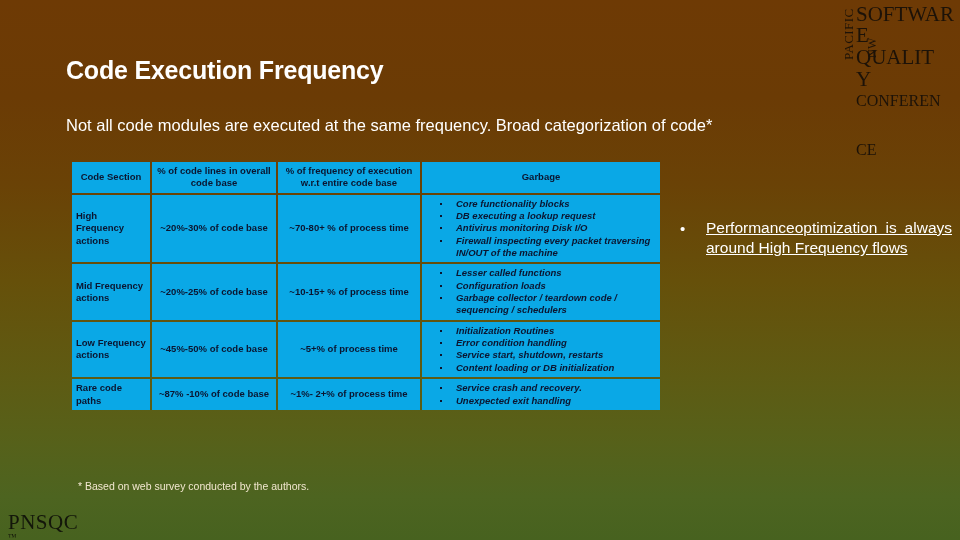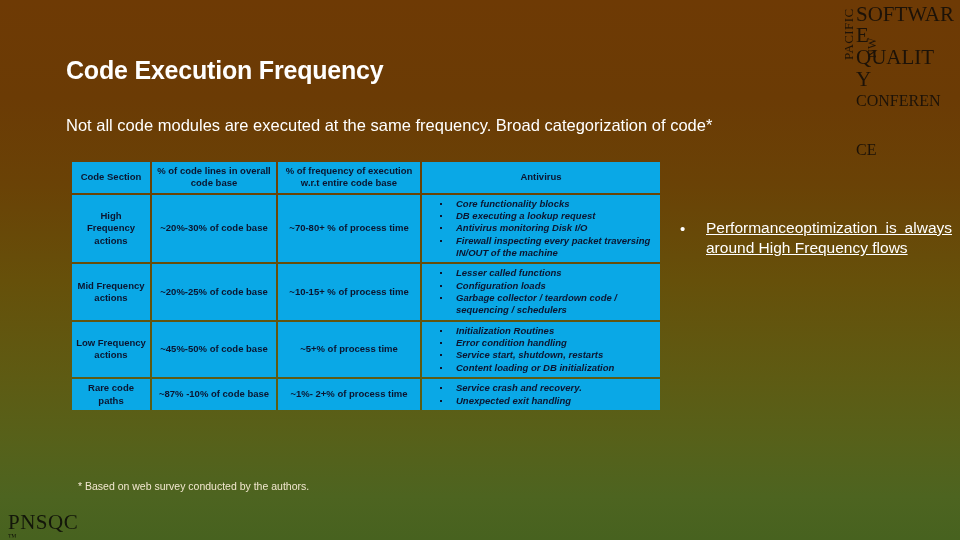--- a/index.html
+++ b/index.html
@@ -107,21 +107,21 @@
     vertical-align: middle;
     line-height: 1.30;
     border: 0;
   }
   table.t th { text-align: center; }
   col.c1 { width: 78px; }
   col.c2 { width: 124px; }
   col.c3 { width: 142px; }
   col.c4 { width: 238px; }
 
-  td.sec { text-align: center; }
+  td.sec { }
   td.pct { text-align: center; }
   td.ex  { text-align: left; padding-left: 2px; font-style: italic; }
 
   ul.exlist {
     margin: 0;
     padding: 0 0 0 14px;
     list-style: none;
   }
   ul.exlist li {
     position: relative;
@@ -212,21 +212,21 @@
           <col class="c1">
           <col class="c2">
           <col class="c3">
           <col class="c4">
         </colgroup>
       <thead>
         <tr>
           <th>Code Section</th>
           <th>% of code lines in overall code base</th>
           <th>% of frequency of execution w.r.t entire code base</th>
-          <th>Antivirus</th>
+          <th>Garbage</th>
         </tr>
       </thead>
       <tbody>
         <tr>
           <td class="sec">High Frequency actions</td>
           <td class="pct">~20%-30% of code base</td>
           <td class="pct">~70-80+ % of process time</td>
           <td class="ex">
             <ul class="exlist">
               <li>Core functionality blocks</li>

